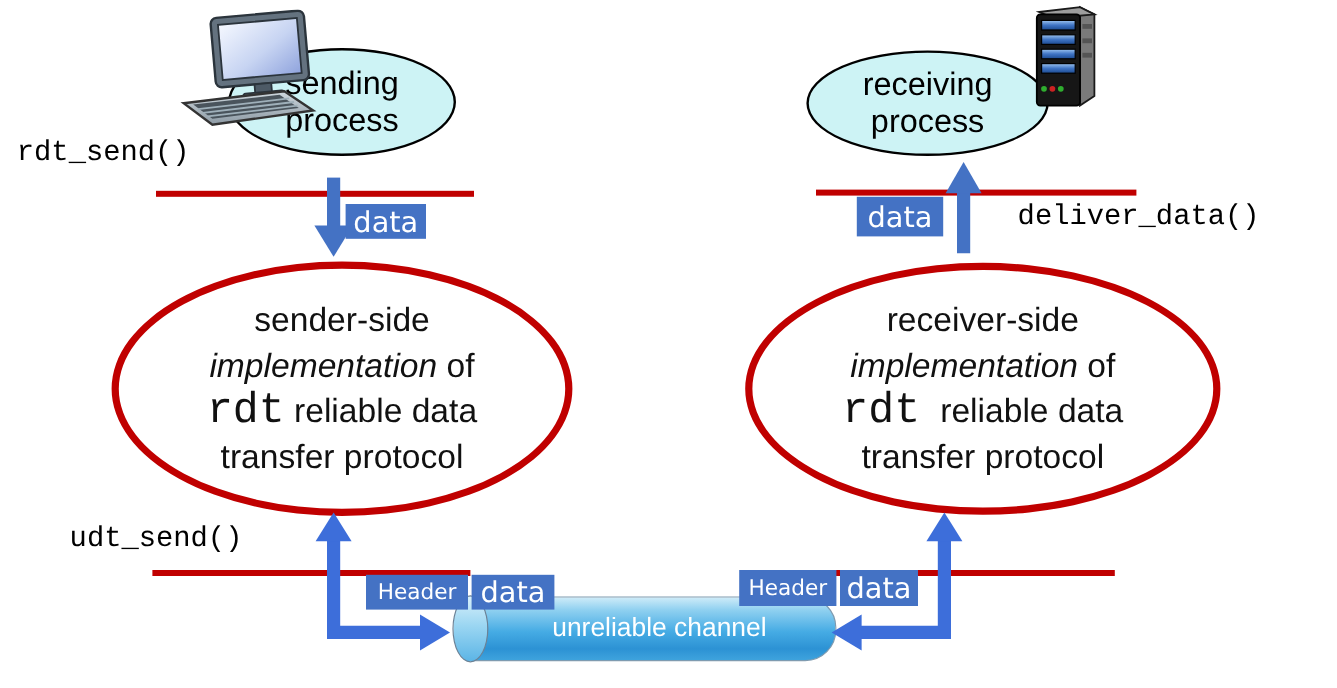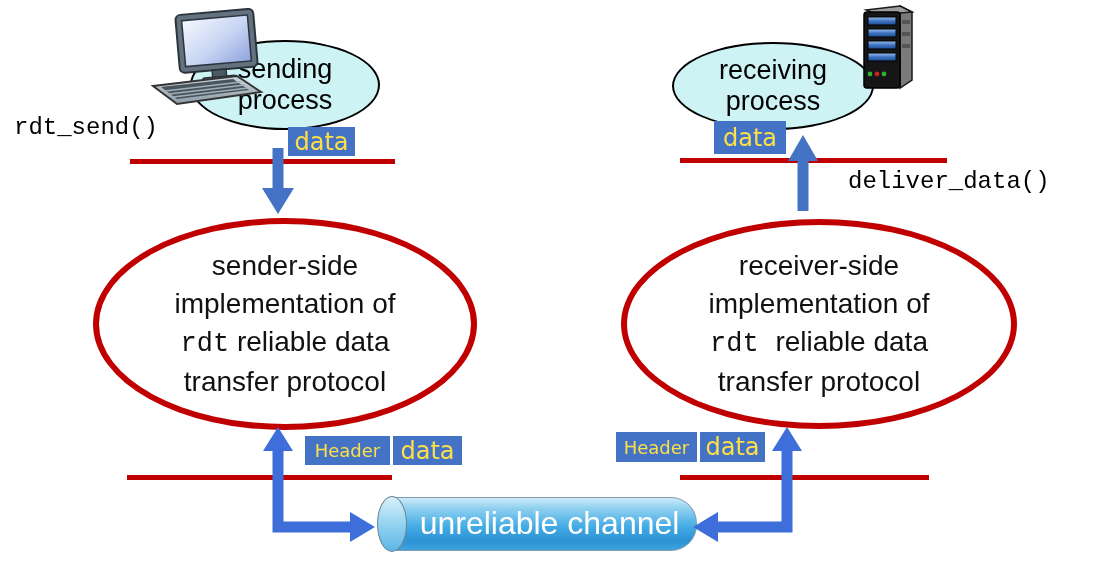--- a/index.html
+++ b/index.html
@@ -1,43 +1,43 @@
 <!DOCTYPE html>
 <html><head>
 <meta charset="utf-8">
 <style>
   html,body{margin:0;padding:0;background:#fff;}
   .canvas{position:relative;width:1114px;height:573px;background:#fff;overflow:hidden;
           font-family:"Liberation Sans",sans-serif;}
   .abs{position:absolute;}
   .mono{font-family:"Liberation Mono",monospace;font-size:24px;color:#000;white-space:nowrap;z-index:6;}
   .redline{height:5px;background:#C00000;z-index:3;}
-  .bluebox{background:#4472C4;color:#fde047;display:flex;align-items:center;justify-content:center;
-           font-family:"DejaVu Sans",sans-serif;z-index:7;}
+  .bluebox{background:#4472C4;color:#ffffff;display:flex;align-items:center;justify-content:center;
+           font-family:"DejaVu Sans",sans-serif;z-index:7;margin-top:43px;}
   .databox{font-size:24px;}
   .headerbox{font-size:18px;}
   .process-ellipse{background:#CDF3F5;border:2.5px solid #000;border-radius:50%;
            display:flex;flex-direction:column;align-items:center;justify-content:center;
            font-size:27px;line-height:31px;color:#000;z-index:2;text-align:center;}
   .impl-ellipse{border:6px solid #C00000;border-radius:50%;background:#fff;
            display:flex;flex-direction:column;align-items:center;justify-content:center;
            font-size:28px;line-height:38px;color:#111;text-align:center;z-index:2;}
-  .impl-ellipse .code{font-family:"Liberation Mono",monospace;font-size:27px;}
-  .impl-ellipse .ital{}
+  .impl-ellipse .code{font-family:"Liberation Mono",monospace;font-size:36px;}
+  .impl-ellipse .ital{font-style:italic;}
   .gap-left{padding-left:9px;}
   .icon-layer{z-index:4;}
   .arrow-layer{z-index:5;pointer-events:none;}
   .cyl-body{left:390px;top:497px;width:305px;height:52px;border-radius:0 26px 26px 0;
            background:linear-gradient(180deg,#cdebf8 0%,#8fd0f0 20%,#45abe4 55%,#2c92d4 82%,#3ea3dd 100%);
            border:1px solid #7f9bb0;z-index:4;}
   .cyl-cap{left:377px;top:496px;width:28px;height:54px;border-radius:50%;
            background:linear-gradient(180deg,#d8f0fa 0%,#9bd6f2 45%,#5cb5e6 100%);
            border:1.5px solid #6c8296;z-index:5;}
   .cyl-label{left:404px;top:497px;width:291px;height:52px;display:flex;align-items:center;justify-content:center;
-           color:#fff;font-size:32px;z-index:6;white-space:nowrap;}
+           color:#fff;font-size:22px;z-index:6;white-space:nowrap;}
 </style>
 </head>
 <body>
 
 <div class="canvas">
 
   <div class="abs redline" style="left:130px;top:159px;width:265px;"></div>
   <div class="abs redline" style="left:680px;top:158px;width:267px;"></div>
   <div class="abs redline" style="left:127px;top:475px;width:265px;"></div>
   <div class="abs redline" style="left:680px;top:475px;width:249px;"></div>
@@ -135,20 +135,21 @@
   </div>
 
   <div class="abs impl-ellipse" style="left:621px;top:219px;width:384px;height:198px;">
     <div><span>receiver-side</span></div>
     <div><span class="ital">implementation</span><span> of</span></div>
     <div><span class="code">rdt</span><span class="gap-left"> reliable data</span></div>
     <div><span>transfer protocol</span></div>
   </div>
 
   <div class="abs mono" style="left:14px;top:114px;">rdt_send()</div>
+  <div class="abs mono" style="left:58px;top:436px;">udt_send()</div>
   <div class="abs mono" style="left:820px;top:168px;margin-left:28px;">deliver_data()</div>
 
   <div class="abs bluebox databox" style="left:288px;top:127px;width:67px;height:29px;">data</div>
   <div class="abs bluebox databox" style="left:714px;top:121px;width:72px;height:33px;">data</div>
 
   <div class="abs bluebox headerbox" style="left:305px;top:436px;width:85px;height:29px;">Header</div>
   <div class="abs bluebox databox" style="left:393px;top:436px;width:69px;height:29px;">data</div>
   <div class="abs bluebox headerbox" style="left:616px;top:432px;width:81px;height:30px;">Header</div>
   <div class="abs bluebox databox" style="left:700px;top:432px;width:65px;height:30px;">data</div>
 

